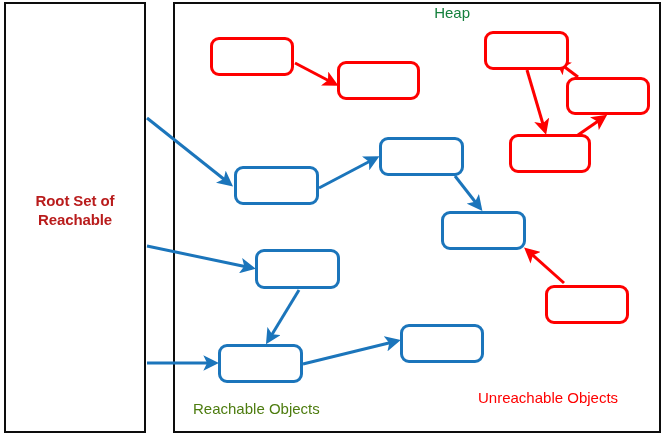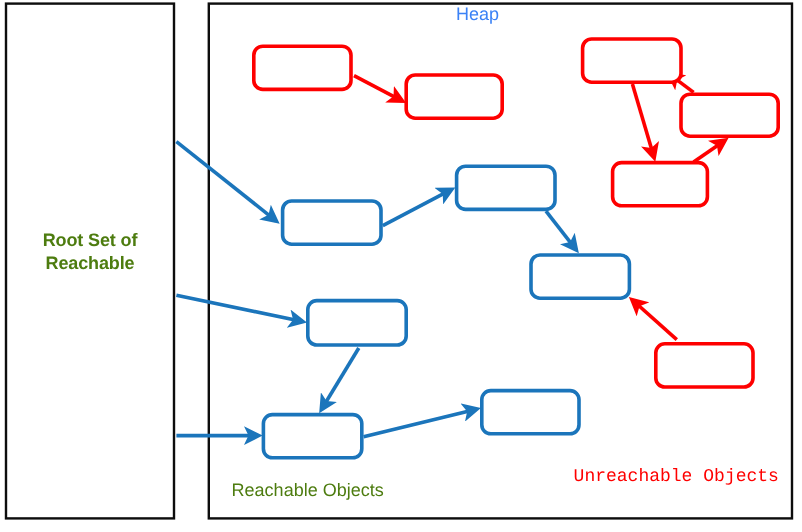--- a/index.html
+++ b/index.html
@@ -25,40 +25,40 @@
   #heap-panel { left: 173px; top: 2px; width: 488px; height: 431px; }
 
   .root-label {
     position: absolute;
     left: 4px;
     top: 192px;
     width: 142px;
     text-align: center;
     font-size: 15px;
     font-weight: bold;
-    color: #4d7c0f;
+    color: #b91c1c;
     line-height: 1.25;
     letter-spacing: -0.1px;
   }
   .heap-label {
     position: absolute;
     left: 380px;
     top: 4px;
     width: 90px;
-    text-align: left;
+    text-align: right;
     font-size: 15px;
-    color: #3b82f6;
+    color: #15803d;
   }
   .legend {
     position: absolute;
     font-size: 15px;
     line-height: 1.25;
   }
   #legend-reachable { left: 193px; top: 400px; color: #4d7c0f; }
-  #legend-unreachable { left: 478px; top: 389px; color: #fe0000; text-align: center; font-family: Liberation Mono, monospace; }
+  #legend-unreachable { left: 478px; top: 389px; color: #fe0000; text-align: center; }
 
   .node {
     position: absolute;
     box-sizing: border-box;
     border-radius: 9px;
     background: #ffffff;
   }
   .node.blue { border: 3px solid #1b75bb; }
   .node.red  { border: 3px solid #fe0000; }
 

